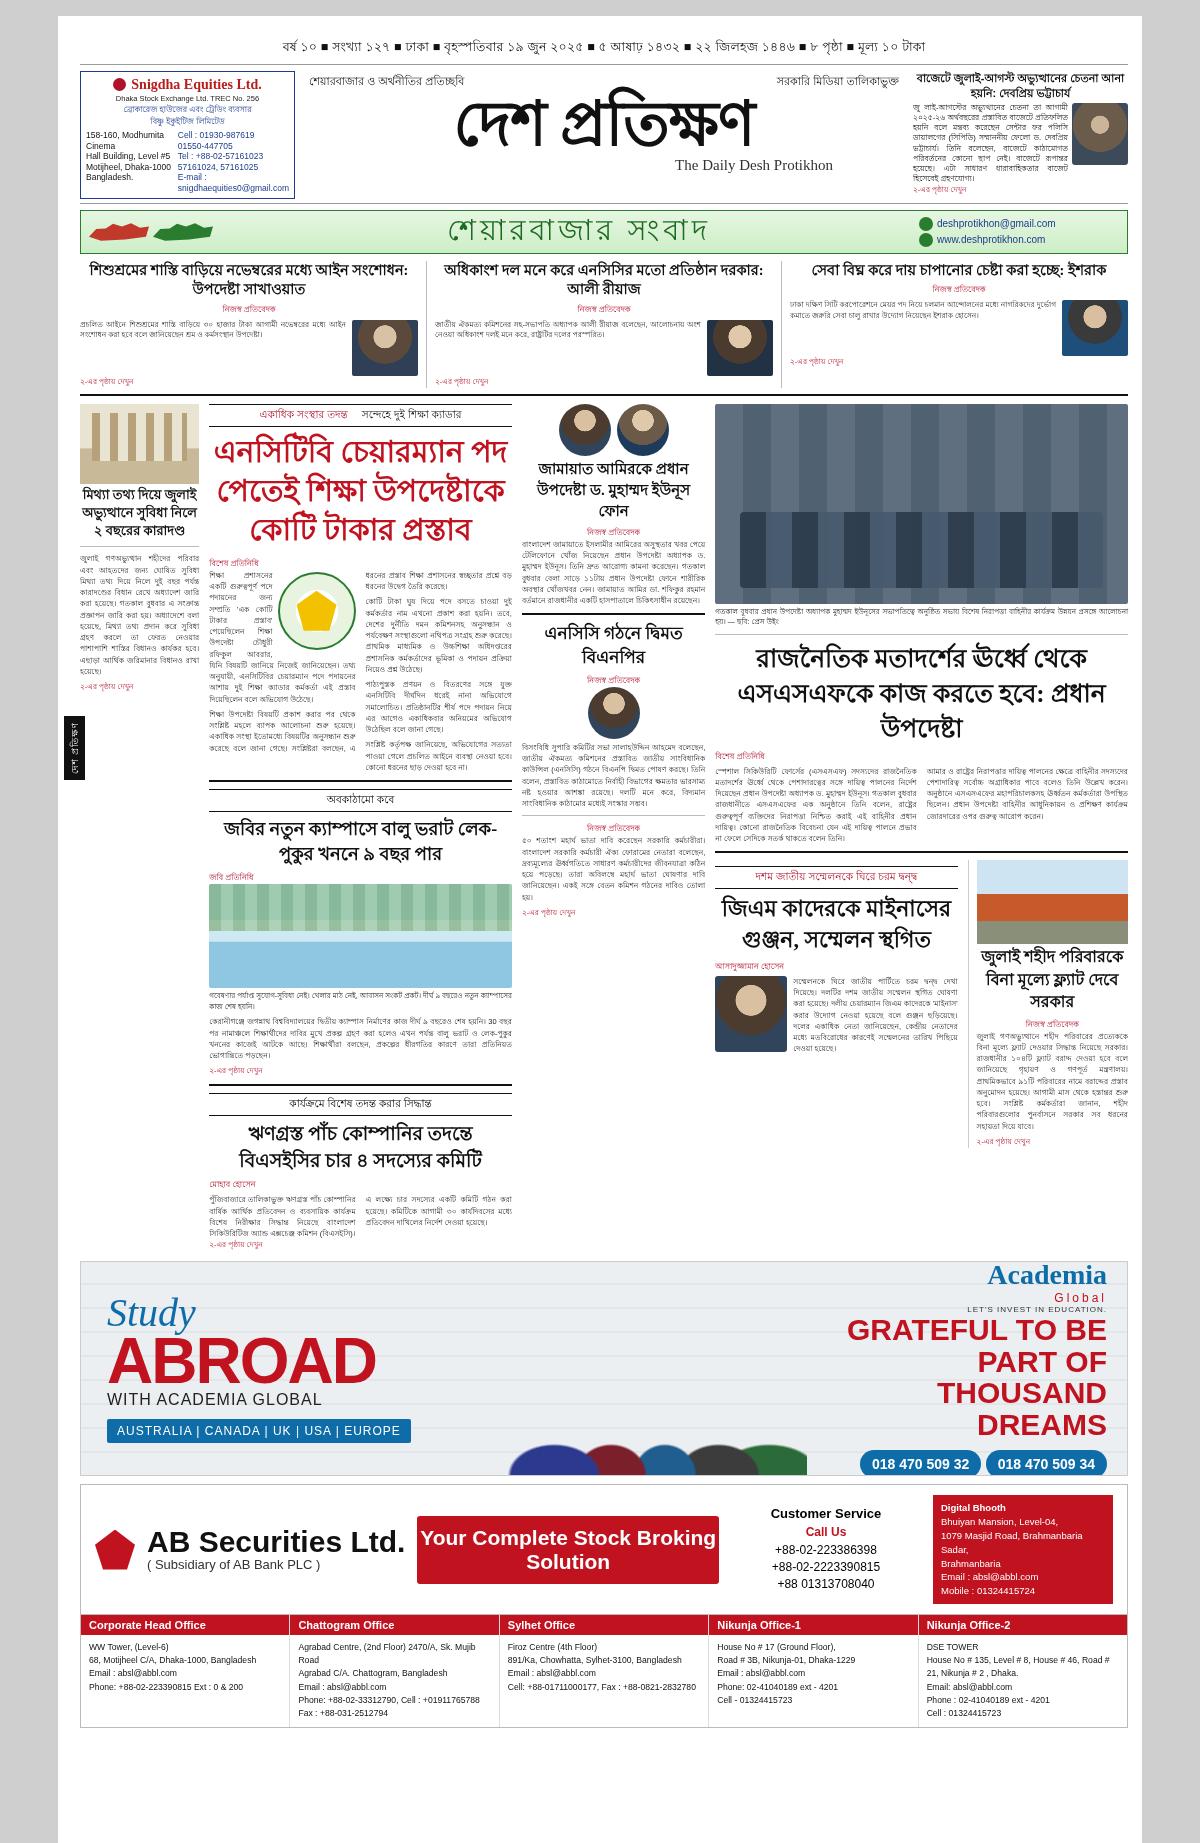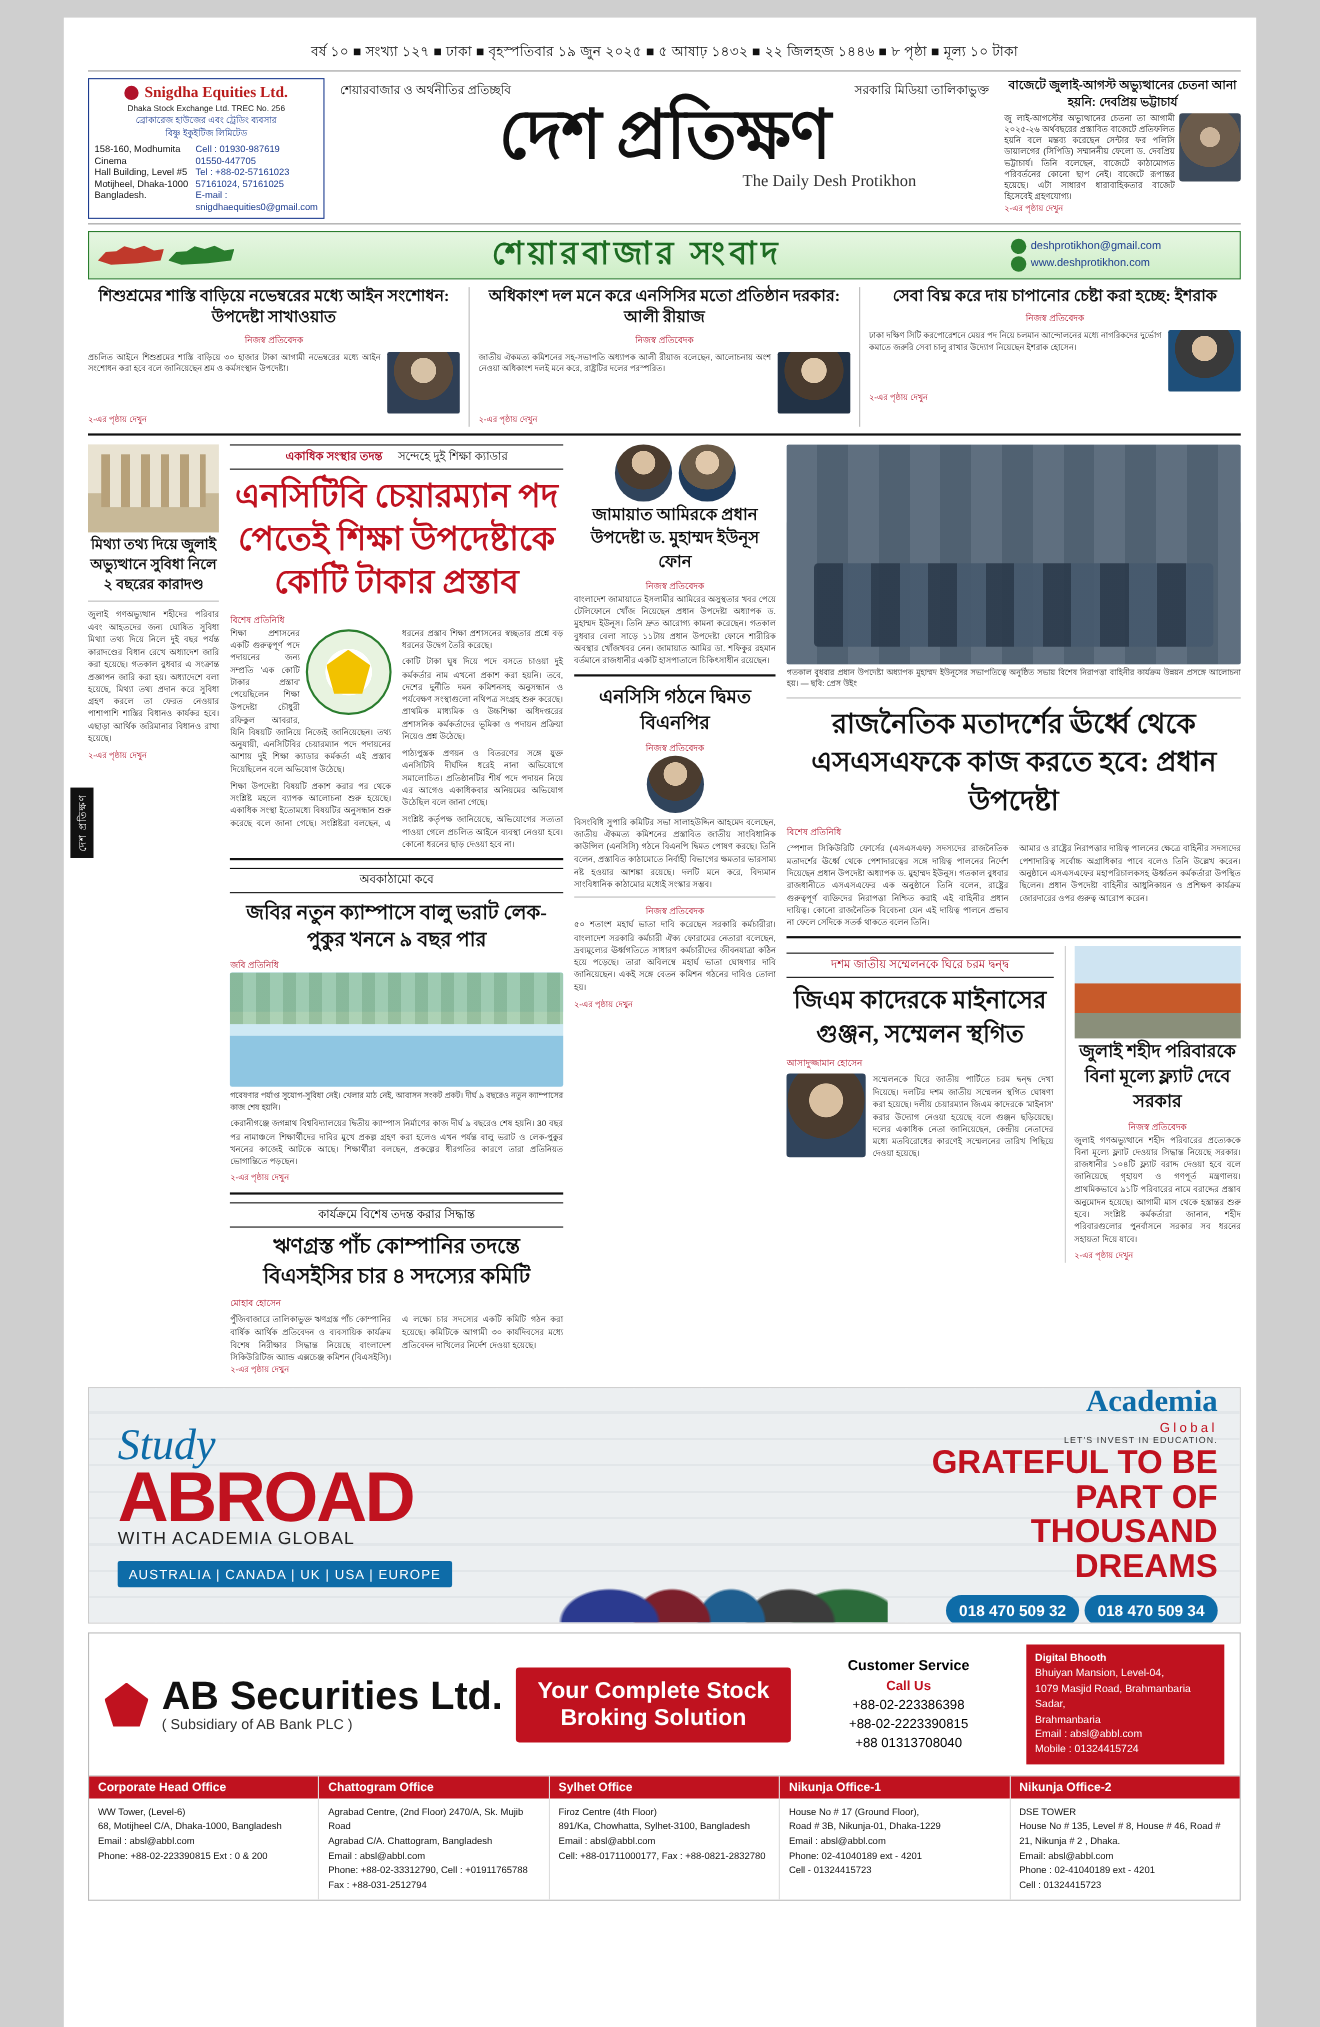--- a/index.html
+++ b/index.html
@@ -79,21 +79,21 @@
     margin-top: 6px;
     background: linear-gradient(180deg,#e6f6e2,#cdeec6);
     border: 1px solid #2a7d2e;
     display:flex; align-items:center; justify-content:space-between;
     padding: 3px 8px;
     height: 44px;
   }
   .gb-title {
     flex:1; text-align:center;
     font-family:"Liberation Serif", serif;
-    font-size: 29px; font-weight:bold; color:#1d6b22;
+    font-size: 29px; font-weight:normal; color:#1d6b22;
     letter-spacing: 4px;
   }
   .gb-left { width:150px; display:flex; align-items:center; gap:4px;}
   .gb-horse { width:60px;height:26px; background:#c0392b;
      clip-path: polygon(0% 70%,12% 40%,28% 38%,40% 20%,55% 30%,70% 18%,85% 35%,100% 30%,95% 70%,60% 80%,20% 85%);}
   .gb-horse.green { background:#2a7d2e; }
   .gb-right { width:200px; font-size:10px; color:#1d3c8f; }
   .gb-right div { display:flex; align-items:center; gap:4px; margin:2px 0; }
   .pillicon { width:14px;height:14px;border-radius:50%; background:#2a7d2e; display:inline-block;}
 
@@ -116,21 +116,21 @@
   .col-a { width: 330px; }
   .col-b { width: 200px; }
   .col-c { width: 130px; }
   .col-d { width: 450px; }
 
   .kicker {
     display:flex; align-items:center; justify-content:center; gap:14px;
     font-size:10.5px; color:#111; border-top:1px solid #111; border-bottom:1px solid #111;
     padding:2px 0; margin-bottom:5px;
   }
-  .kicker b { color:#b0122a; font-weight:bold; }
+  .kicker b { color:#b0122a; font-weight:normal; }
   .headline-red {
     font-family:"Liberation Serif", serif;
     color:#c0121f; font-weight:bold;
     font-size: 30px; line-height:1.3; text-align:center; margin:4px 0 8px;
   }
   .byline-red { color:#b0122a; font-size:8px; }
   .cols2 { column-count:2; column-gap:10px; }
   .body-text p { margin:0 0 4px; font-size:7.5px; line-height:1.5; text-align:justify; color:#1a1a1a;}
   .seal {
     width:78px;height:78px;border-radius:50%;
@@ -213,21 +213,21 @@
   .ad-right{position:relative;width:320px;padding-right:20px;text-align:right;}
   .ad-acad{font-family:"Liberation Serif", serif;font-size:28px;color:#0e6ca8;font-weight:bold;}
   .ad-grateful{font-weight:bold;font-size:30px;color:#c0121f;line-height:1.05;}
   .ad-phone{margin-top:10px;background:#0e6ca8;color:#fff;display:inline-block;padding:6px 12px;border-radius:16px;font-size:14px;font-weight:bold;}
 
   
   .ad-ab { margin-top:8px; border:1px solid #bbb; }
   .ab-top{display:flex;align-items:center;gap:12px;padding:10px 14px;}
   .ab-logo{width:40px;height:40px;background:#c0121f;border-radius:4px;
     clip-path: polygon(50% 0,100% 38%,80% 100%,20% 100%,0 38%);}
-  .ab-name{font-size:36px;font-weight:bold;color:#111;line-height:1;}
+  .ab-name{font-size:30px;font-weight:bold;color:#111;line-height:1;}
   .ab-sub{font-size:13px;color:#333;}
   .ab-slogan{flex:1;background:#c0121f;color:#fff;font-weight:bold;font-size:21px;text-align:center;padding:10px 0;border-radius:3px;}
   .ab-cs{width:190px;text-align:center;font-size:12px;line-height:1.45;}
   .ab-cs .h{font-weight:bold;font-size:13px;}
   .ab-cs .red{color:#c0121f;font-weight:bold;}
   .ab-dig{width:180px;background:#c0121f;color:#fff;font-size:9.5px;padding:6px 8px;line-height:1.45;}
   .ab-offices{display:flex;gap:0;border-top:1px solid #bbb;}
   .ab-off{flex:1;border-right:1px solid #ddd;padding:0;}
   .ab-off:last-child{border-right:none;}
   .ab-off .hd{background:#c0121f;color:#fff;font-size:11px;font-weight:bold;padding:4px 8px;}

